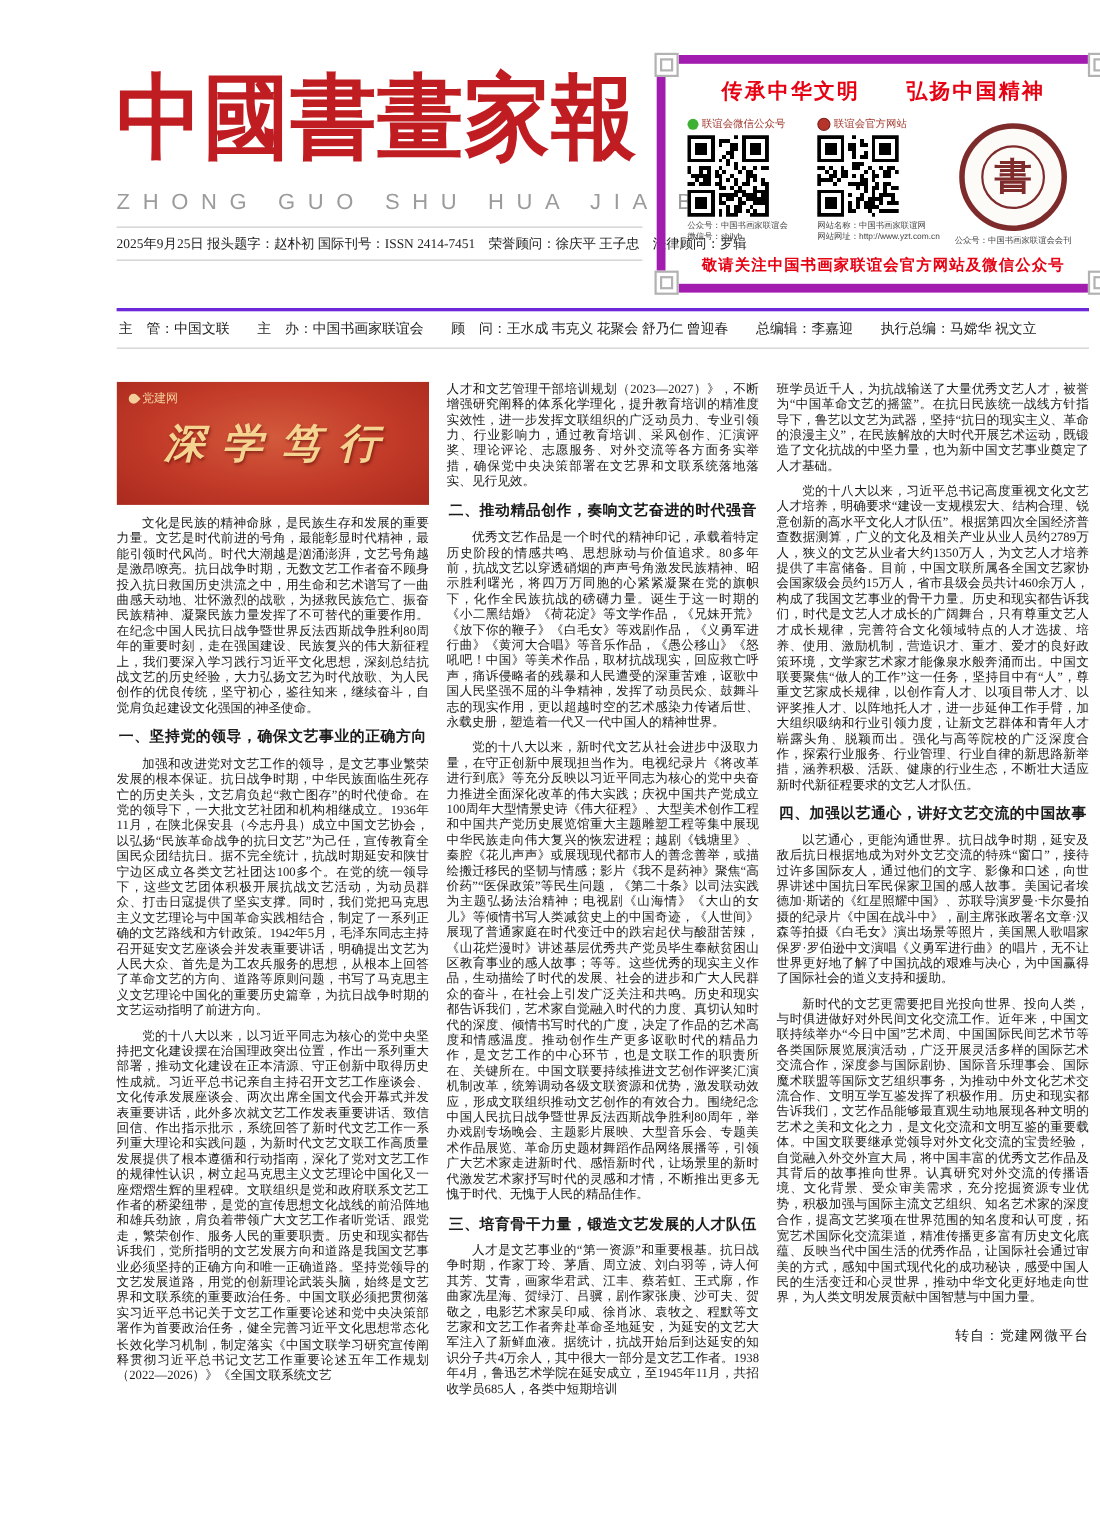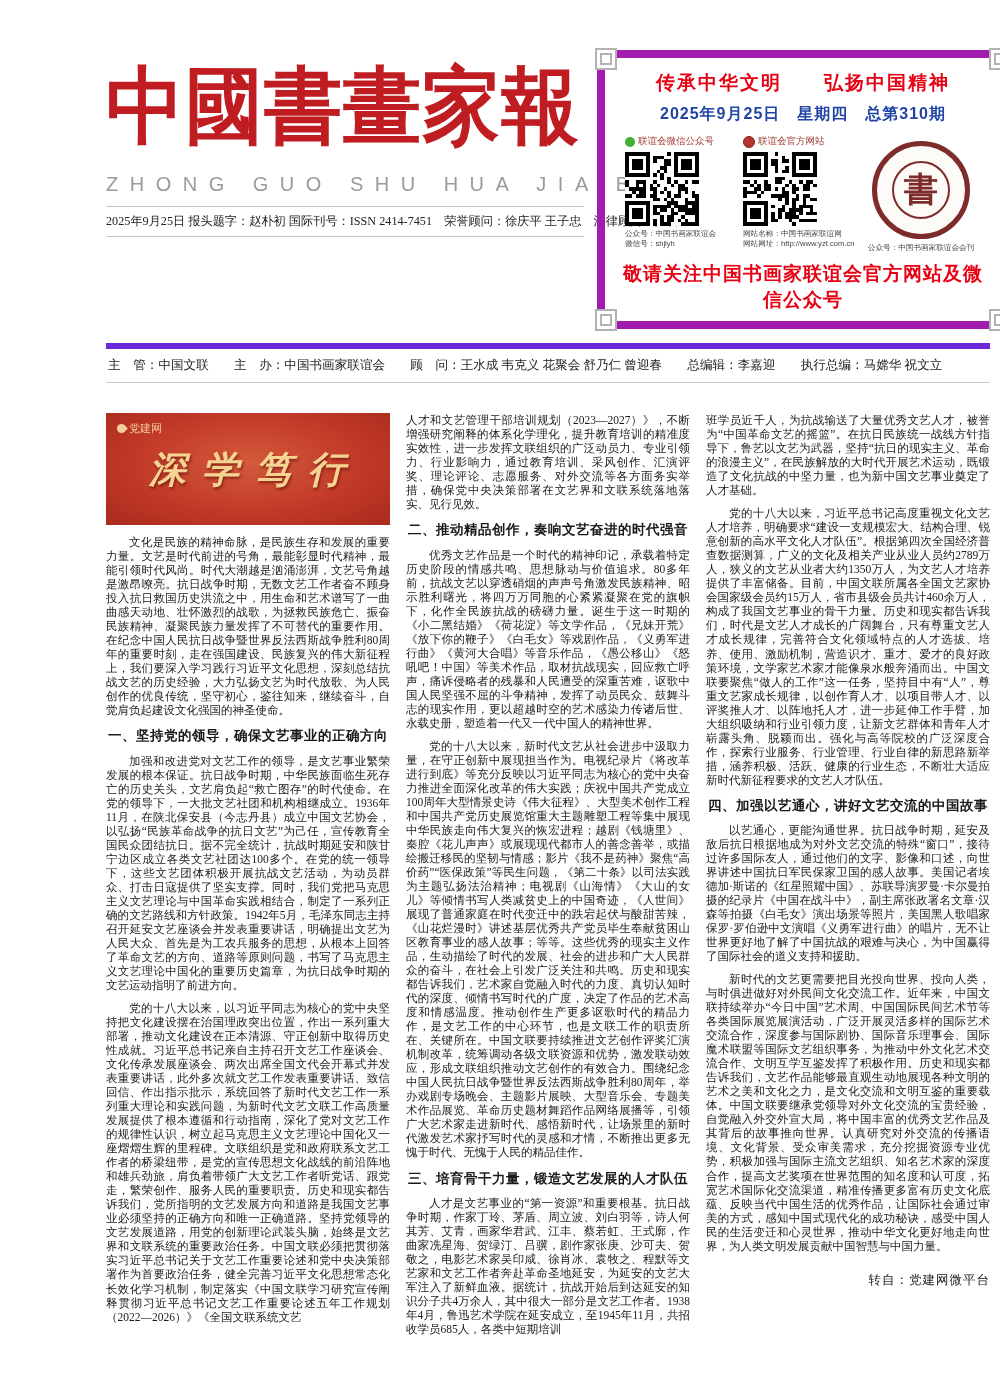--- a/index.html
+++ b/index.html
@@ -35,25 +35,25 @@
   .dot-red{background:#b5342c;border:1px solid #7e211c;}
   .dot-green{background:#3eb134;}
   .qr{width:74px;height:74px;background:#fff;margin:4px 0 3px;}
   .qr-cap{font-size:7.6px;color:#444;line-height:1.35;white-space:nowrap;
           font-family:"Liberation Sans","DejaVu Sans",sans-serif;}
   .seal-col{width:120px;text-align:center;}
   .seal{width:88px;height:88px;border-radius:50%;border:5px solid #7e2b2b;margin:6px auto 4px;
         display:flex;align-items:center;justify-content:center;background:#fdfbf8;}
   .seal-in{width:54px;height:54px;border-radius:50%;border:2px solid #7e2b2b;color:#7e2b2b;
            font-size:34px;font-weight:bold;display:flex;align-items:center;justify-content:center;}
-  .notice{color:#e60113;font-weight:bold;font-size:19px;margin-top:8px;
+  .notice{color:#e60113;font-weight:bold;font-size:14px;margin-top:8px;
           font-family:"Liberation Sans","DejaVu Sans",sans-serif;letter-spacing:1px;}
 
   
-  .staff{margin-top:14px;border-top:6px solid #6d28d9;border-bottom:1px solid #c9c9c9;
+  .staff{margin-top:14px;border-top:3px solid #6d28d9;border-bottom:1px solid #c9c9c9;
          padding:8px 2px;font-size:12.6px;color:#222;white-space:nowrap;}
 
   
   .headline{text-align:center;margin-top:30px;}
   .kicker{font-size:20.5px;font-weight:bold;letter-spacing:0.5px;
           font-family:"Liberation Sans","DejaVu Sans",sans-serif;}
   .main-title{font-size:37px;font-weight:bold;margin-top:16px;letter-spacing:4px;
               font-family:"Liberation Sans","DejaVu Sans",sans-serif;}
   .byline{font-size:15px;margin-top:14px;letter-spacing:4px;}
 
@@ -95,21 +95,20 @@
             <i></i>
           </div>
         <div class="corner c-bl">
             <i></i>
           </div>
         <div class="corner c-br">
             <i></i>
           </div>
 
         <div class="slogan">传承中华文明　　弘扬中国精神</div>
-        <div class="dateline">2025年9月25日　星期四　总第310期</div>
 
         <div class="qr-row">
           <div class="qr-col">
             <div class="qr-label">
               <span class="dot-icon dot-green"></span>
               <span>联谊会微信公众号</span>
             </div>
             <div class="qr"><svg viewBox="0 0 84 84" width="100%" height="100%" fill="#000" shape-rendering="crispEdges">
                   <rect x="48" y="0" width="4" height="4"></rect>
                   <rect x="32" y="4" width="4" height="4"></rect>

